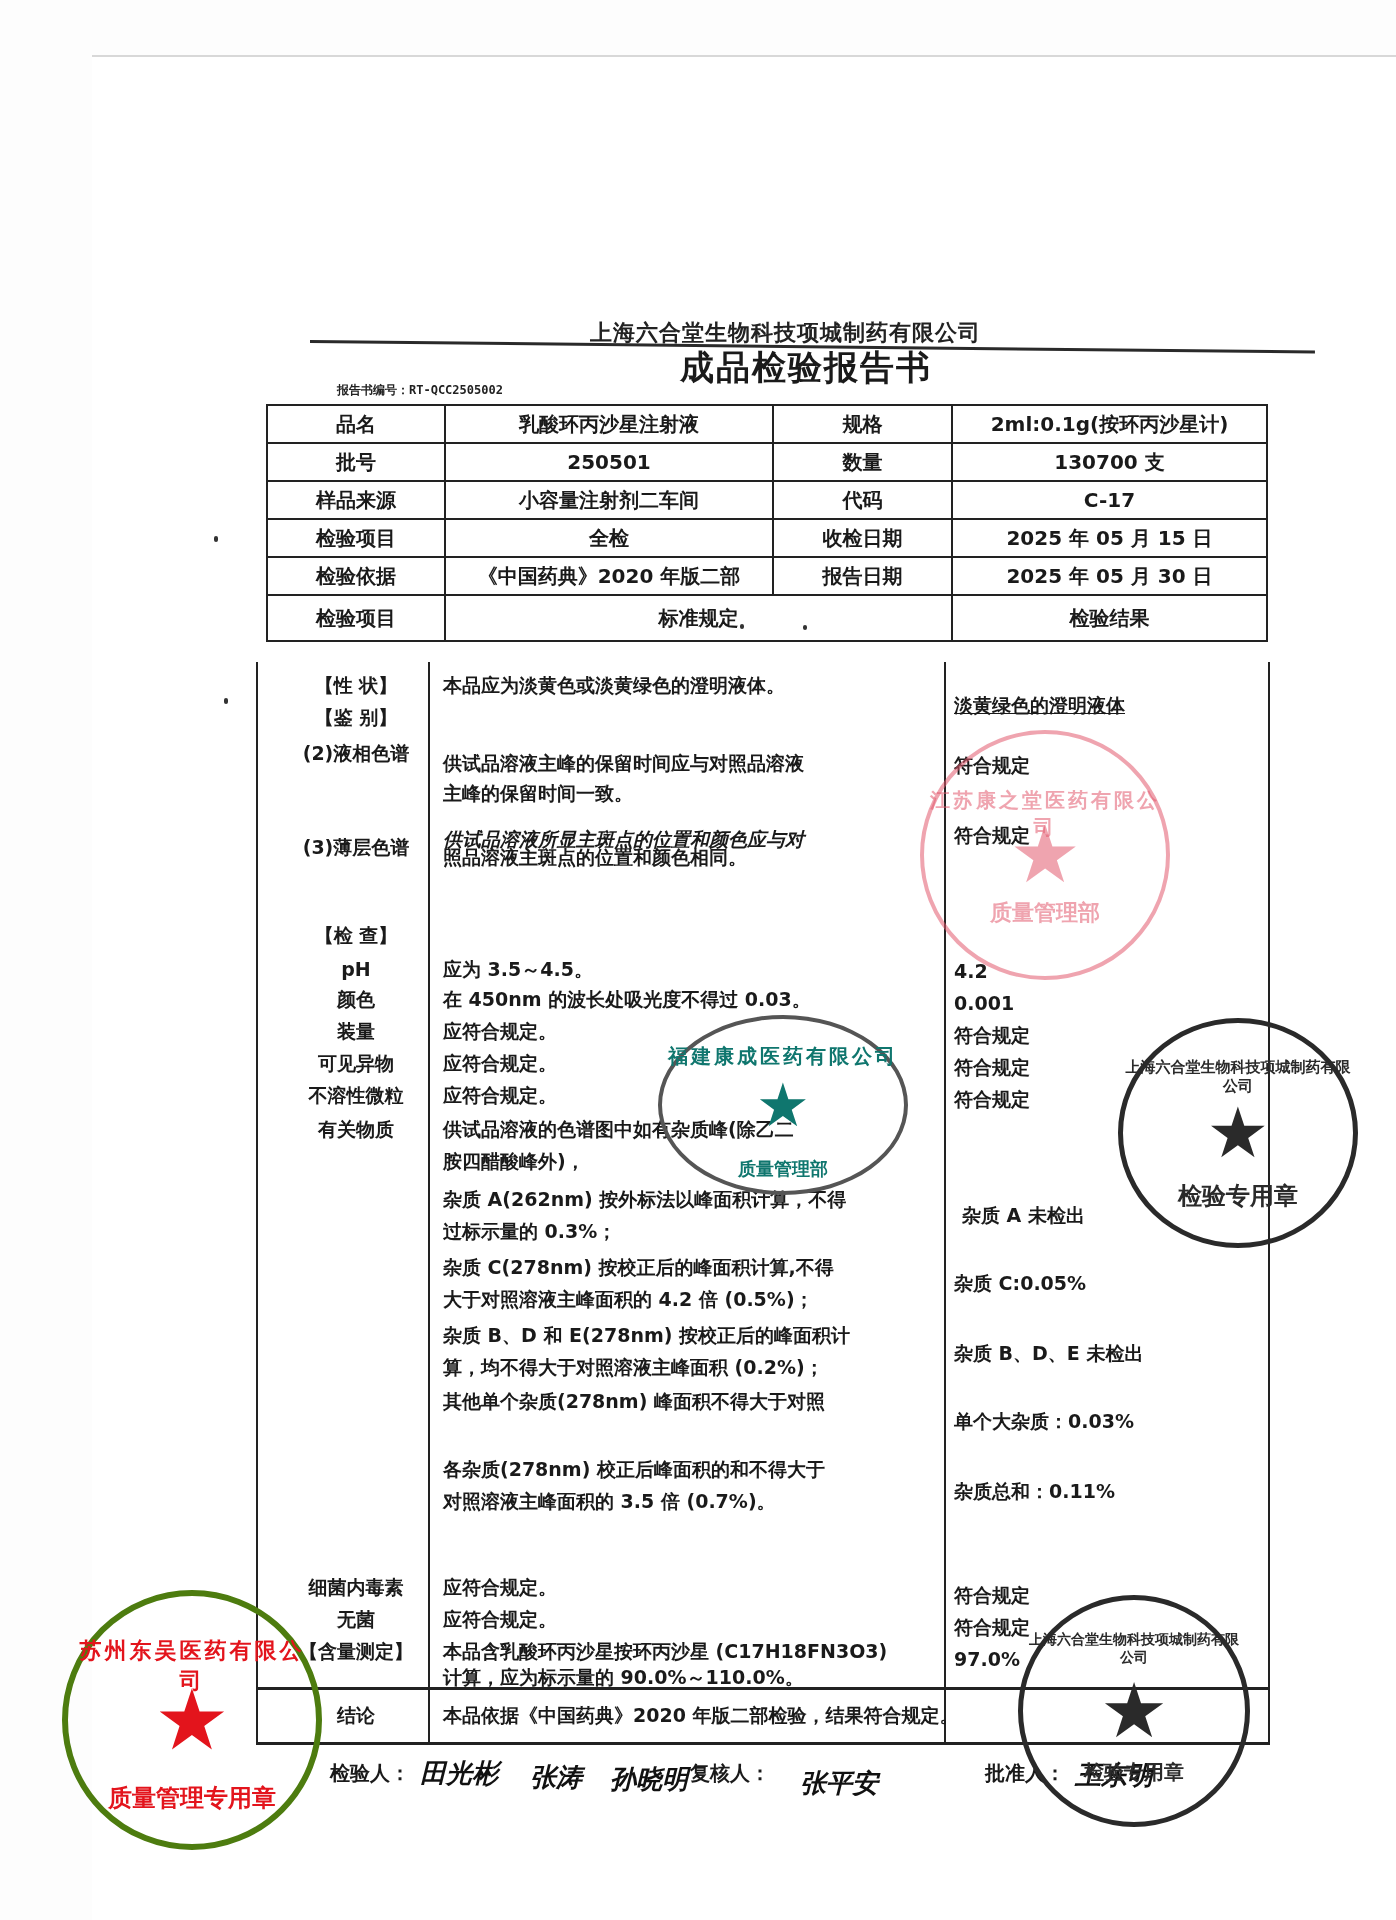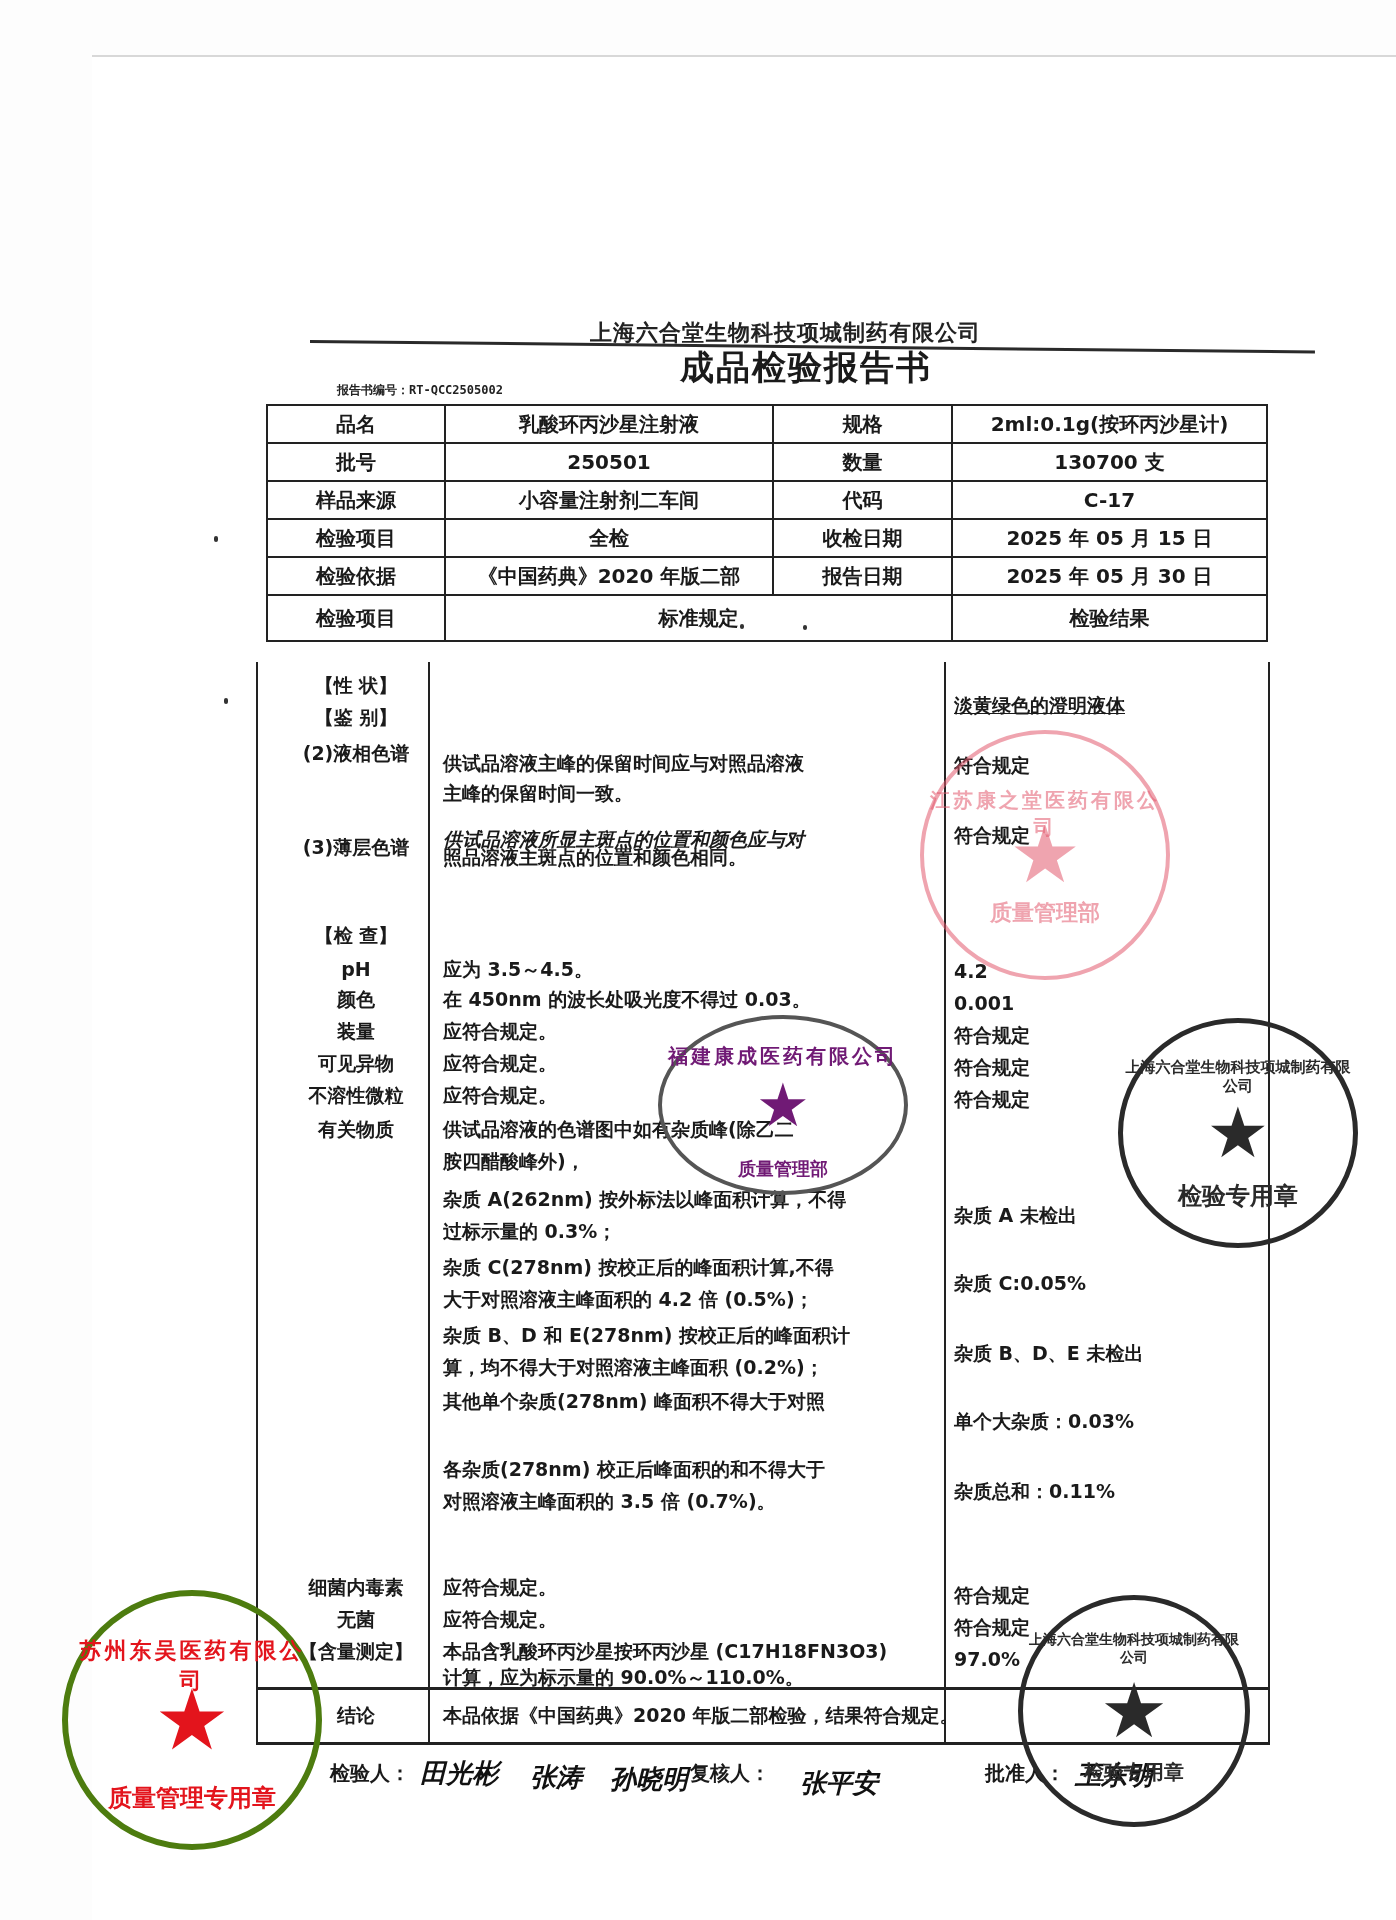--- a/index.html
+++ b/index.html
@@ -58,21 +58,21 @@
     position: absolute; border-radius: 50%; box-sizing: border-box;
     display: flex; align-items: center; justify-content: center;
     font-family: "DejaVu Sans", sans-serif;
   }
   .stamp .star { font-size: 80px; line-height: 1; }
   .stamp .arc { position: absolute; font-size: 24px; letter-spacing: 3px; font-weight: bold; text-align: center; width: 100%; }
   .stamp .bottom { position: absolute; bottom: 20%; width: 100%; text-align: center; font-weight: bold; }
   .stamp.red-faint { border: 4px solid rgba(226,90,110,0.55); color: rgba(226,90,110,0.55); }
   .stamp.red { border: 6px solid #4d7c0f; color: #e3141c; }
   .stamp.black { border: 5px solid #2a2a2a; color: #2a2a2a; }
-  .stamp.grey { border: 4px solid #555; color: #701a75; }
+  .stamp.grey { border: 4px solid #555; color: #0f766e; }
 
   .signrow {
     position: absolute; left: 330px; top: 1752px; width: 950px; height: 60px;
     font-family: "DejaVu Sans", sans-serif; font-size: 20px; font-weight: bold;
   }
   .sig { position: absolute; font-family: "DejaVu Serif", serif; font-style: italic; font-size: 26px; color: #111; }
 </style>
 </head>
 <body>
 
@@ -134,20 +134,21 @@
   </tr>
 </tbody>
   </table>
 
 <div class="body-grid">
   <div class="vline" style="left:170px;"></div>
   <div class="vline" style="left:686px;"></div>
   <div class="hline" style="top:1025px;"></div>
 
   <div class="cell c1" style="top:8px;">【性 状】</div>
+  <div class="cell c2" style="top:8px;">本品应为淡黄色或淡黄绿色的澄明液体。</div>
   <div class="cell c3" style="top:28px;text-decoration:underline;">淡黄绿色的澄明液体</div>
 
   <div class="cell c1" style="top:40px;">【鉴 别】</div>
 
   <div class="cell c1" style="top:76px;">(2)液相色谱</div>
   <div class="cell c2" style="top:86px;">供试品溶液主峰的保留时间应与对照品溶液</div>
   <div class="cell c2" style="top:116px;">主峰的保留时间一致。</div>
   <div class="cell c3" style="top:88px;">符合规定</div>
 
   <div class="cell c1" style="top:150px;margin-top:20px;">(3)薄层色谱</div>
@@ -182,21 +183,21 @@
   <div class="cell c2" style="top:484px;">胺四醋酸峰外)，</div>
   <div class="cell c2" style="top:522px;">杂质 A(262nm) 按外标法以峰面积计算，不得</div>
   <div class="cell c2" style="top:554px;">过标示量的 0.3%；</div>
   <div class="cell c2" style="top:590px;">杂质 C(278nm) 按校正后的峰面积计算,不得</div>
   <div class="cell c2" style="top:622px;">大于对照溶液主峰面积的 4.2 倍 (0.5%)；</div>
   <div class="cell c2" style="top:658px;">杂质 B、D 和 E(278nm) 按校正后的峰面积计</div>
   <div class="cell c2" style="top:690px;">算，均不得大于对照溶液主峰面积 (0.2%)；</div>
   <div class="cell c2" style="top:724px;">其他单个杂质(278nm) 峰面积不得大于对照</div>
   <div class="cell c2" style="top:792px;">各杂质(278nm) 校正后峰面积的和不得大于</div>
   <div class="cell c2" style="top:824px;">对照溶液主峰面积的 3.5 倍 (0.7%)。</div>
-  <div class="cell c3" style="top:538px;">杂质 A 未检出</div>
+  <div class="cell c3" style="top:538px;margin-left:8px;">杂质 A 未检出</div>
   <div class="cell c3" style="top:606px;">杂质 C:0.05%</div>
   <div class="cell c3" style="top:676px;">杂质 B、D、E 未检出</div>
   <div class="cell c3" style="top:744px;">单个大杂质：0.03%</div>
   <div class="cell c3" style="top:814px;">杂质总和：0.11%</div>
 
   <div class="cell c1" style="top:910px;">细菌内毒素</div>
   <div class="cell c2" style="top:910px;">应符合规定。</div>
   <div class="cell c3" style="top:918px;">符合规定</div>
 
   <div class="cell c1" style="top:942px;">无菌</div>

